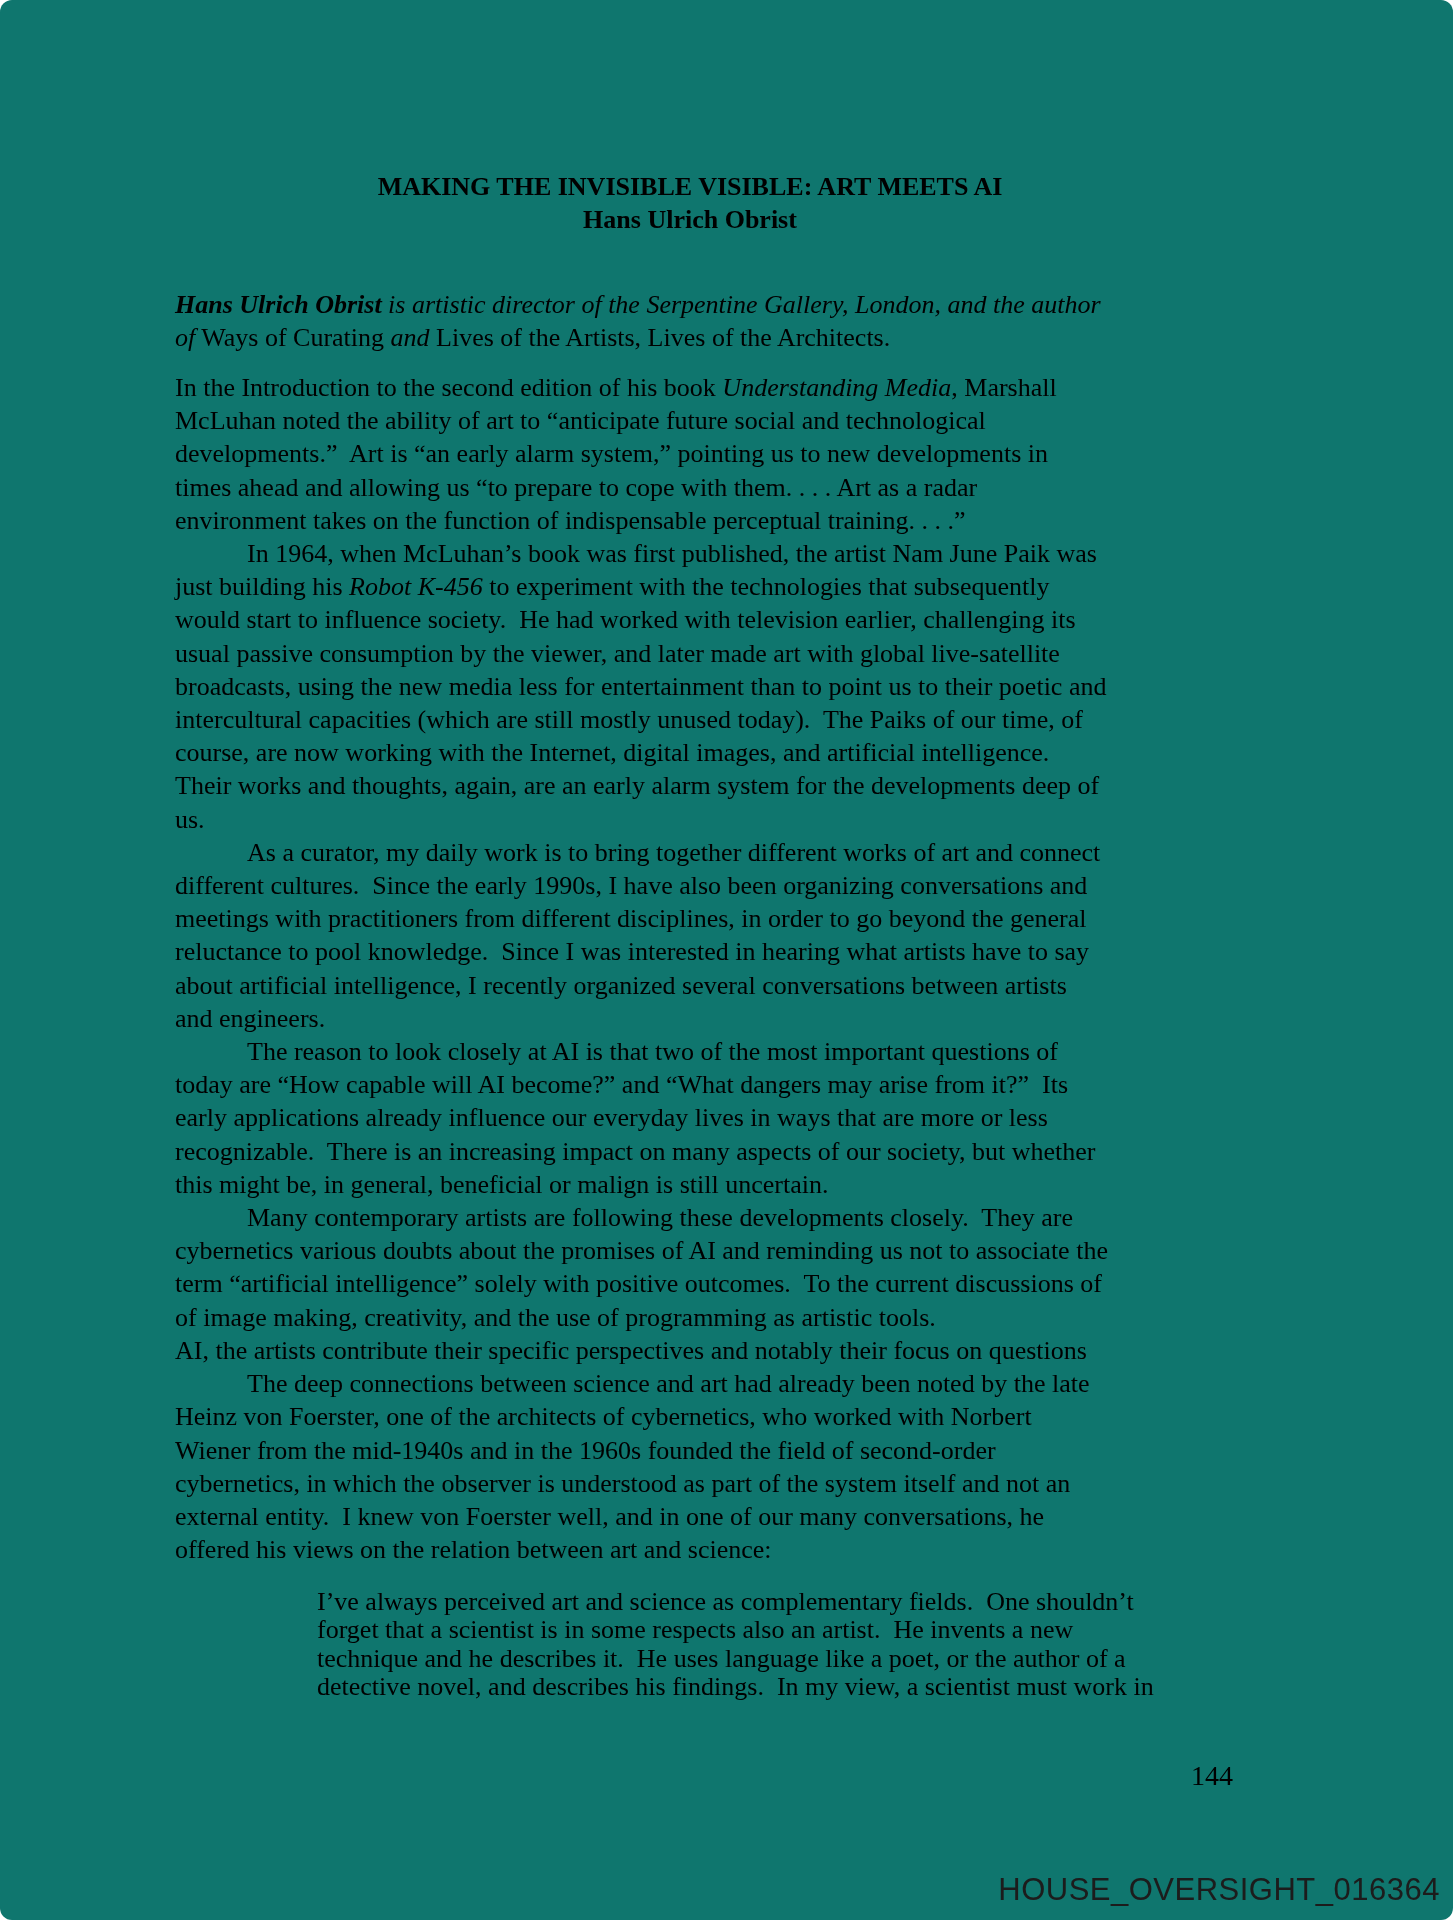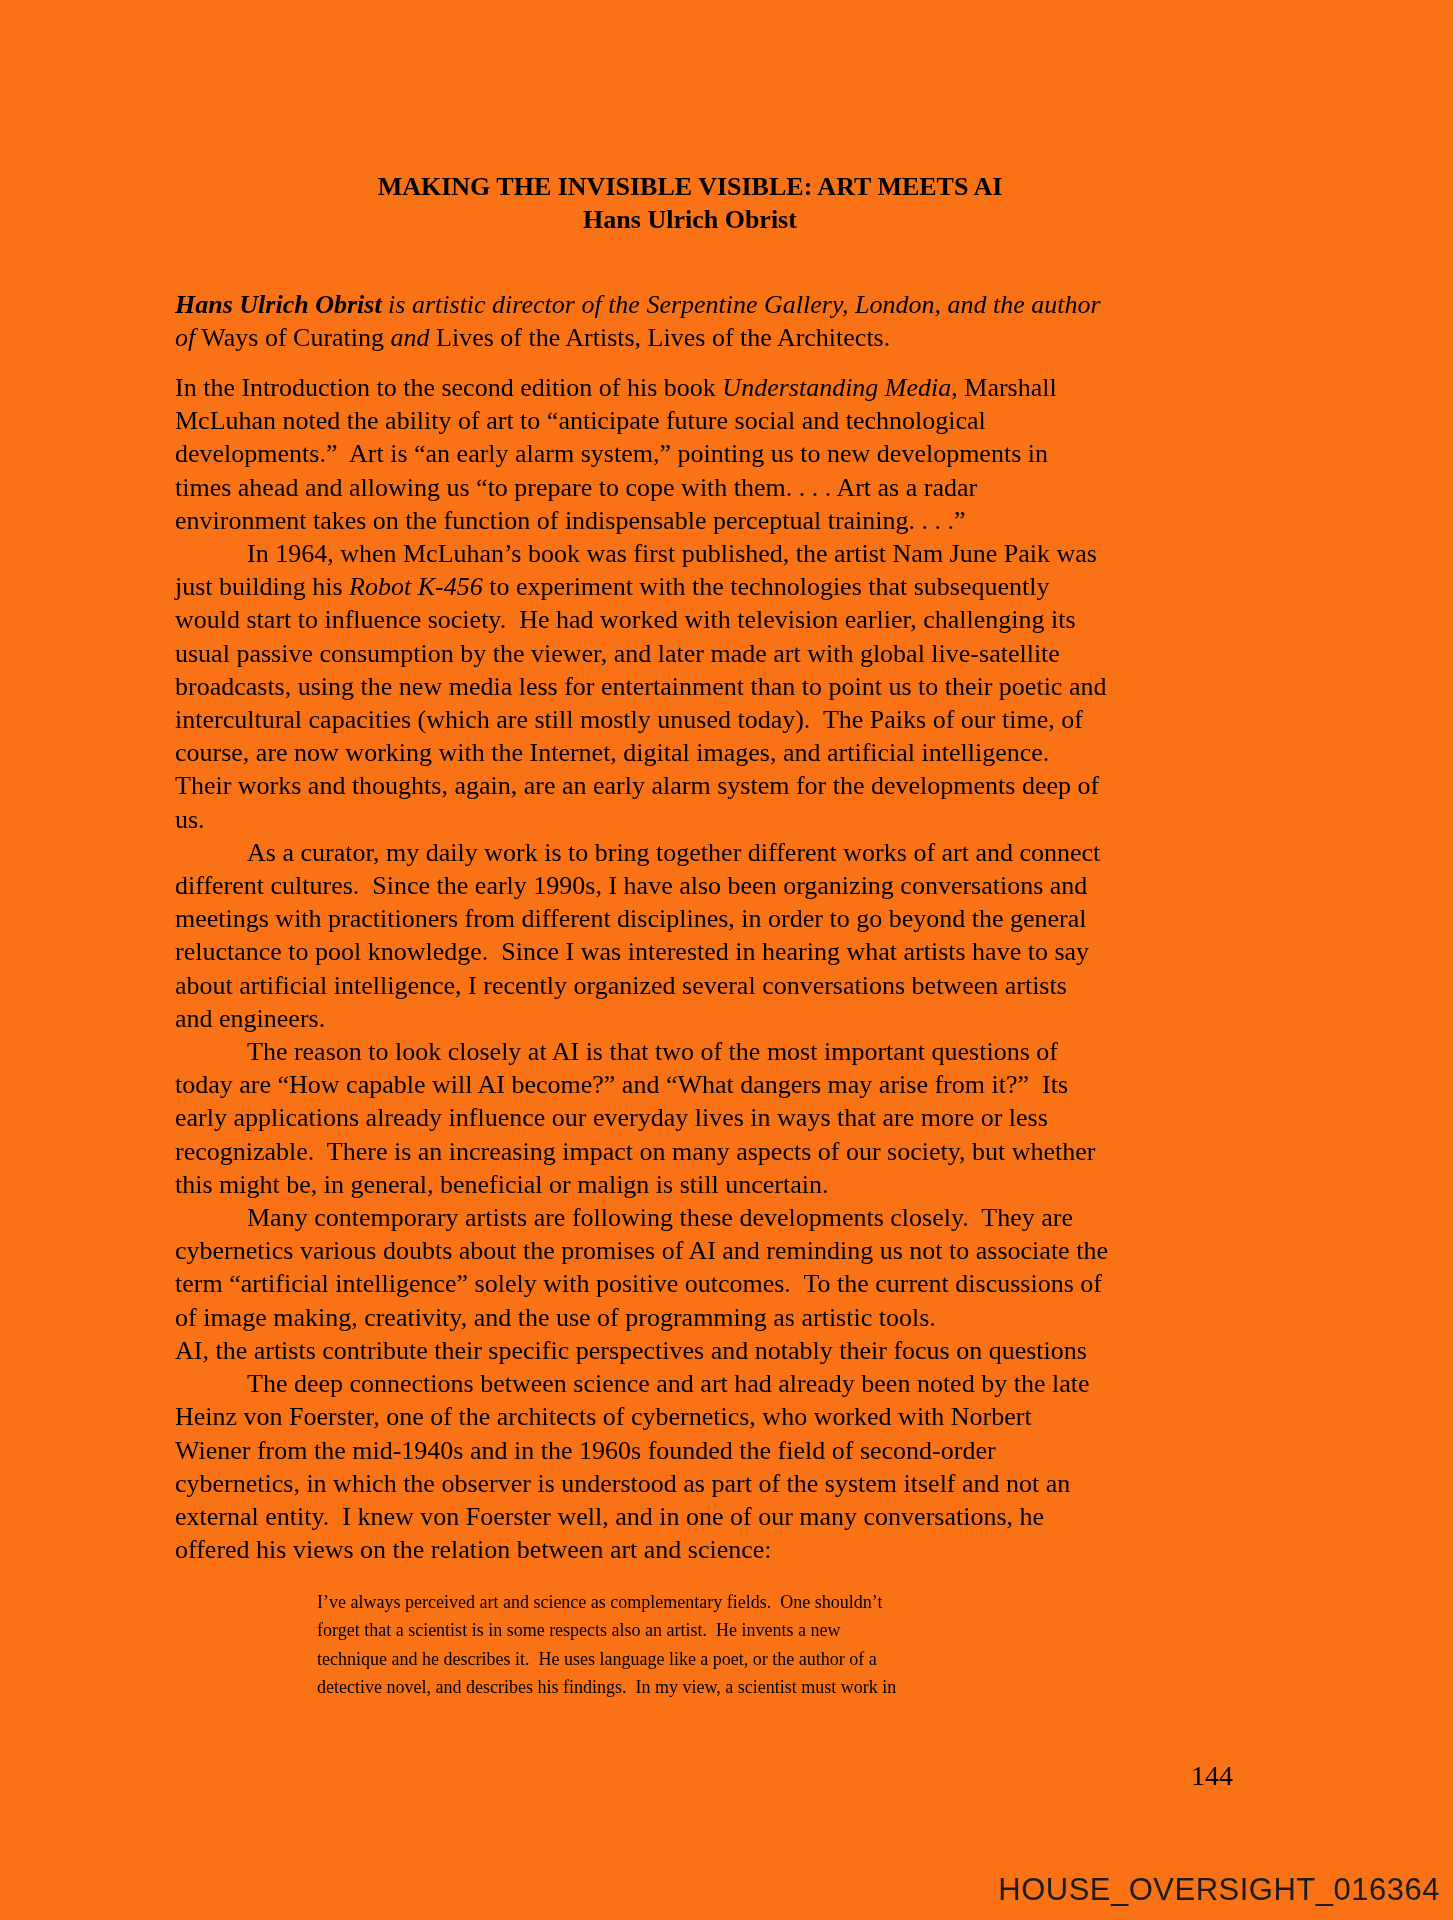--- a/index.html
+++ b/index.html
@@ -5,42 +5,42 @@
   html, body { margin: 0; padding: 0; }
   body {
     width: 1453px;
     height: 1920px;
     background: #ffffff;
     color: #000000;
     font-family: "Liberation Serif", serif;
     position: relative;
     overflow: hidden;
   }
-  .page { position: absolute; inset: 0; background: #f97316; }
+  .page { position: absolute; inset: 0; background: #0f766e; border-radius: 12px; }
   .title-block {
     position: absolute;
     left: 175px;
     top: 170px;
     width: 1030px;
     text-align: center;
     font-weight: bold;
     font-size: 26px;
     line-height: 33.2px;
   }
   .text-block {
     font-size: 26px;
     line-height: 33.2px;
   }
   #bio   { position: absolute; left: 175px; top: 288px; }
   #body-text { position: absolute; left: 175px; top: 371px; }
   #quote {
     position: absolute;
     left: 317px;
     top: 1588px;
-    font-size: 18px;
+    font-size: 26px;
     line-height: 28.4px;
   }
   .line { white-space: pre; }
   .indent { text-indent: 72px; }
   .page-number {
     position: absolute;
     left: 1191px;
     top: 1760px;
     font-size: 28px;
   }

